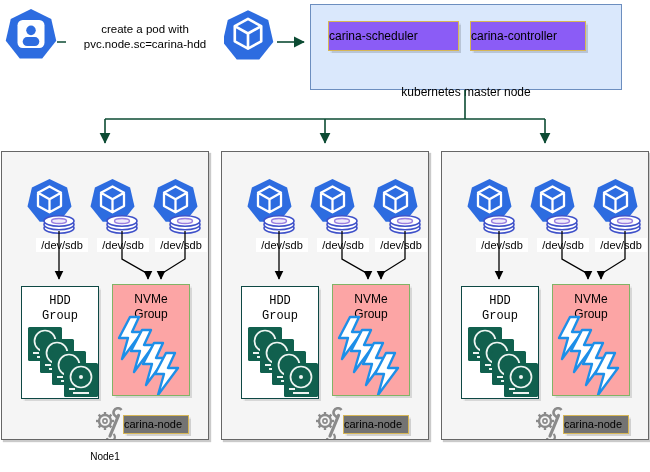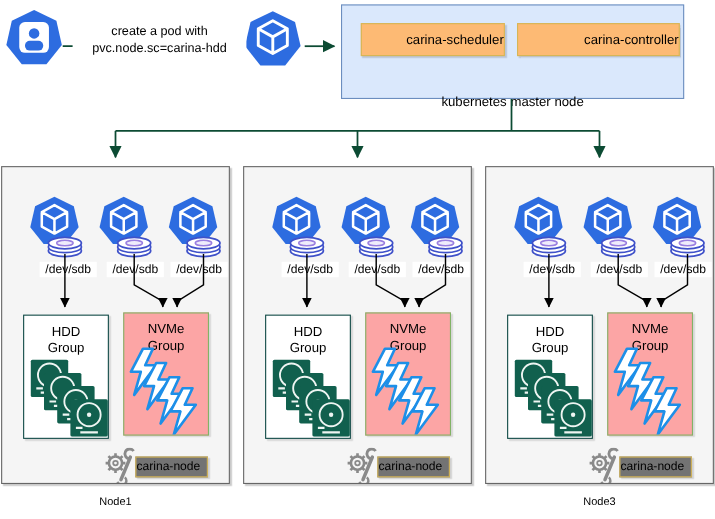--- a/index.html
+++ b/index.html
@@ -5,34 +5,34 @@
   html,body{margin:0;padding:0;background:#ffffff;}
   #canvas{position:relative;width:650px;height:472px;background:#ffffff;overflow:hidden;
           font-family:"Liberation Sans",sans-serif;color:#000;padding-left:25px;}
   .abs{position:absolute;}
   
   .flow-label{position:absolute;left:66px;top:22px;width:158px;text-align:center;
               font-size:11.5px;line-height:15px;background:#ffffff;z-index:11;}
   
   .master{position:absolute;left:310px;top:4px;width:312px;height:86px;background:#dae8fc;
           border:1px solid #6c8ebf;box-sizing:border-box;z-index:1;}
-  .mcomp{position:absolute;top:16px;height:30px;background:#fdba74;border:1px solid #d6b656;
-         box-sizing:border-box;text-align:right;line-height:28px;font-size:12px;
+  .mcomp{position:absolute;top:16px;height:30px;background:#8b5cf6;border:1px solid #d6b656;
+         box-sizing:border-box;text-align:left;line-height:28px;font-size:12px;
          box-shadow:1.5px 1.5px 1px rgba(0,0,0,0.15);}
   .mtitle{position:absolute;left:0;top:64px;width:100%;text-align:center;font-size:12px;margin-top:16px;}
   
   .node{position:absolute;top:151px;width:208px;height:289px;background:#f5f5f5;
         border:1px solid #666666;box-sizing:border-box;z-index:1;
         box-shadow:2px 2px 1px rgba(102,102,102,0.35);}
   .node-label{position:absolute;top:451px;width:208px;text-align:center;font-size:10px;z-index:2;}
   .pod{position:absolute;top:25px;width:56px;height:58px;z-index:3;}
   .dev{position:absolute;top:86px;width:52px;text-align:center;font-size:11px;
        background:#ffffff;z-index:4;padding:1px 0;}
   .group{position:absolute;box-sizing:border-box;z-index:2;box-shadow:1.5px 1.5px 1px rgba(0,0,0,0.12);}
-  .hdd-box{left:19px;top:134px;width:78px;height:113px;background:#ffffff;border:1.5px solid #0e4844;}
+  .hdd-box{left:19px;top:134px;width:78px;height:113px;background:#ffffff;border:1.5px solid #0e4844;font-family:Liberation Mono, monospace;}
   .nvme-box{left:110px;top:132px;width:78px;height:112px;background:#fca5a5;border:1px solid #82b366;}
   .gtitle{position:absolute;top:7px;left:0;width:100%;text-align:center;font-size:12px;line-height:15px;}
   .gtitle span{display:inline-block;width:52px;}
   .gicons{position:absolute;left:0;top:0;}
   .agent-icon{position:absolute;left:92px;top:255px;width:32px;height:32px;z-index:3;}
   .agent-label{position:absolute;left:121px;top:263px;width:66px;height:19px;background:#737373;
                border:1px solid #d6b656;box-sizing:border-box;text-align:left;font-size:11px;
                line-height:17px;z-index:3;box-shadow:1.5px 1.5px 1px rgba(0,0,0,0.15);}
   #wires{position:absolute;left:0;top:0;width:650px;height:472px;z-index:10;pointer-events:none;}
   .icon-abs{z-index:3;}
@@ -95,21 +95,21 @@
     <div>create a pod with</div>
     <div>pvc.node.sc=carina-hdd</div>
   </div>
 
   <svg class="abs icon-abs" style="left:221px;top:8px" width="54" height="54" viewBox="0 0 47 45">
     <use href="#heptagon-cube"></use>
   </svg>
 
   <div class="master">
     <div class="mcomp" style="left:17px;width:131px">carina-scheduler</div>
-    <div class="mcomp" style="left:159px;width:148px">carina-controller</div>
+    <div class="mcomp" style="left:159px;width:116px">carina-controller</div>
     <div class="mtitle">kubernetes master node</div>
   </div>
 
   <div class="node" style="left:1px">
     <svg class="pod" style="left:20px" viewBox="0 0 56 58">
       <g transform="translate(4,1)">
           <use href="#heptagon-cube"></use>
         </g>
         <use href="#disk-stack"></use>
       </svg>
@@ -237,21 +237,20 @@
           <use href="#bolt-unit" x="17" y="45"></use>
         <use href="#bolt-unit" x="29" y="58"></use>
           <use href="#bolt-unit" x="41" y="68"></use>
       </svg>
     </div>
     <svg class="agent-icon" viewBox="0 0 32 32">
         <use href="#gear-wrench"></use>
       </svg>
     <div class="agent-label">carina-node</div>
   </div>
-  <div class="node-label" style="left:441px">Node3</div>
 
   <svg id="wires">
     <defs>
       <marker id="ag" markerWidth="8" markerHeight="8" refX="6.5" refY="3.5" orient="auto">
         <path d="M0,0 L7,3.5 L0,7 Z" fill="#0c4b33"></path>
       </marker>
       <marker id="ab" markerWidth="8" markerHeight="8" refX="6.5" refY="3.5" orient="auto">
         <path d="M0,0 L7,3.5 L0,7 Z" fill="#000000"></path>
       </marker>
     </defs>

